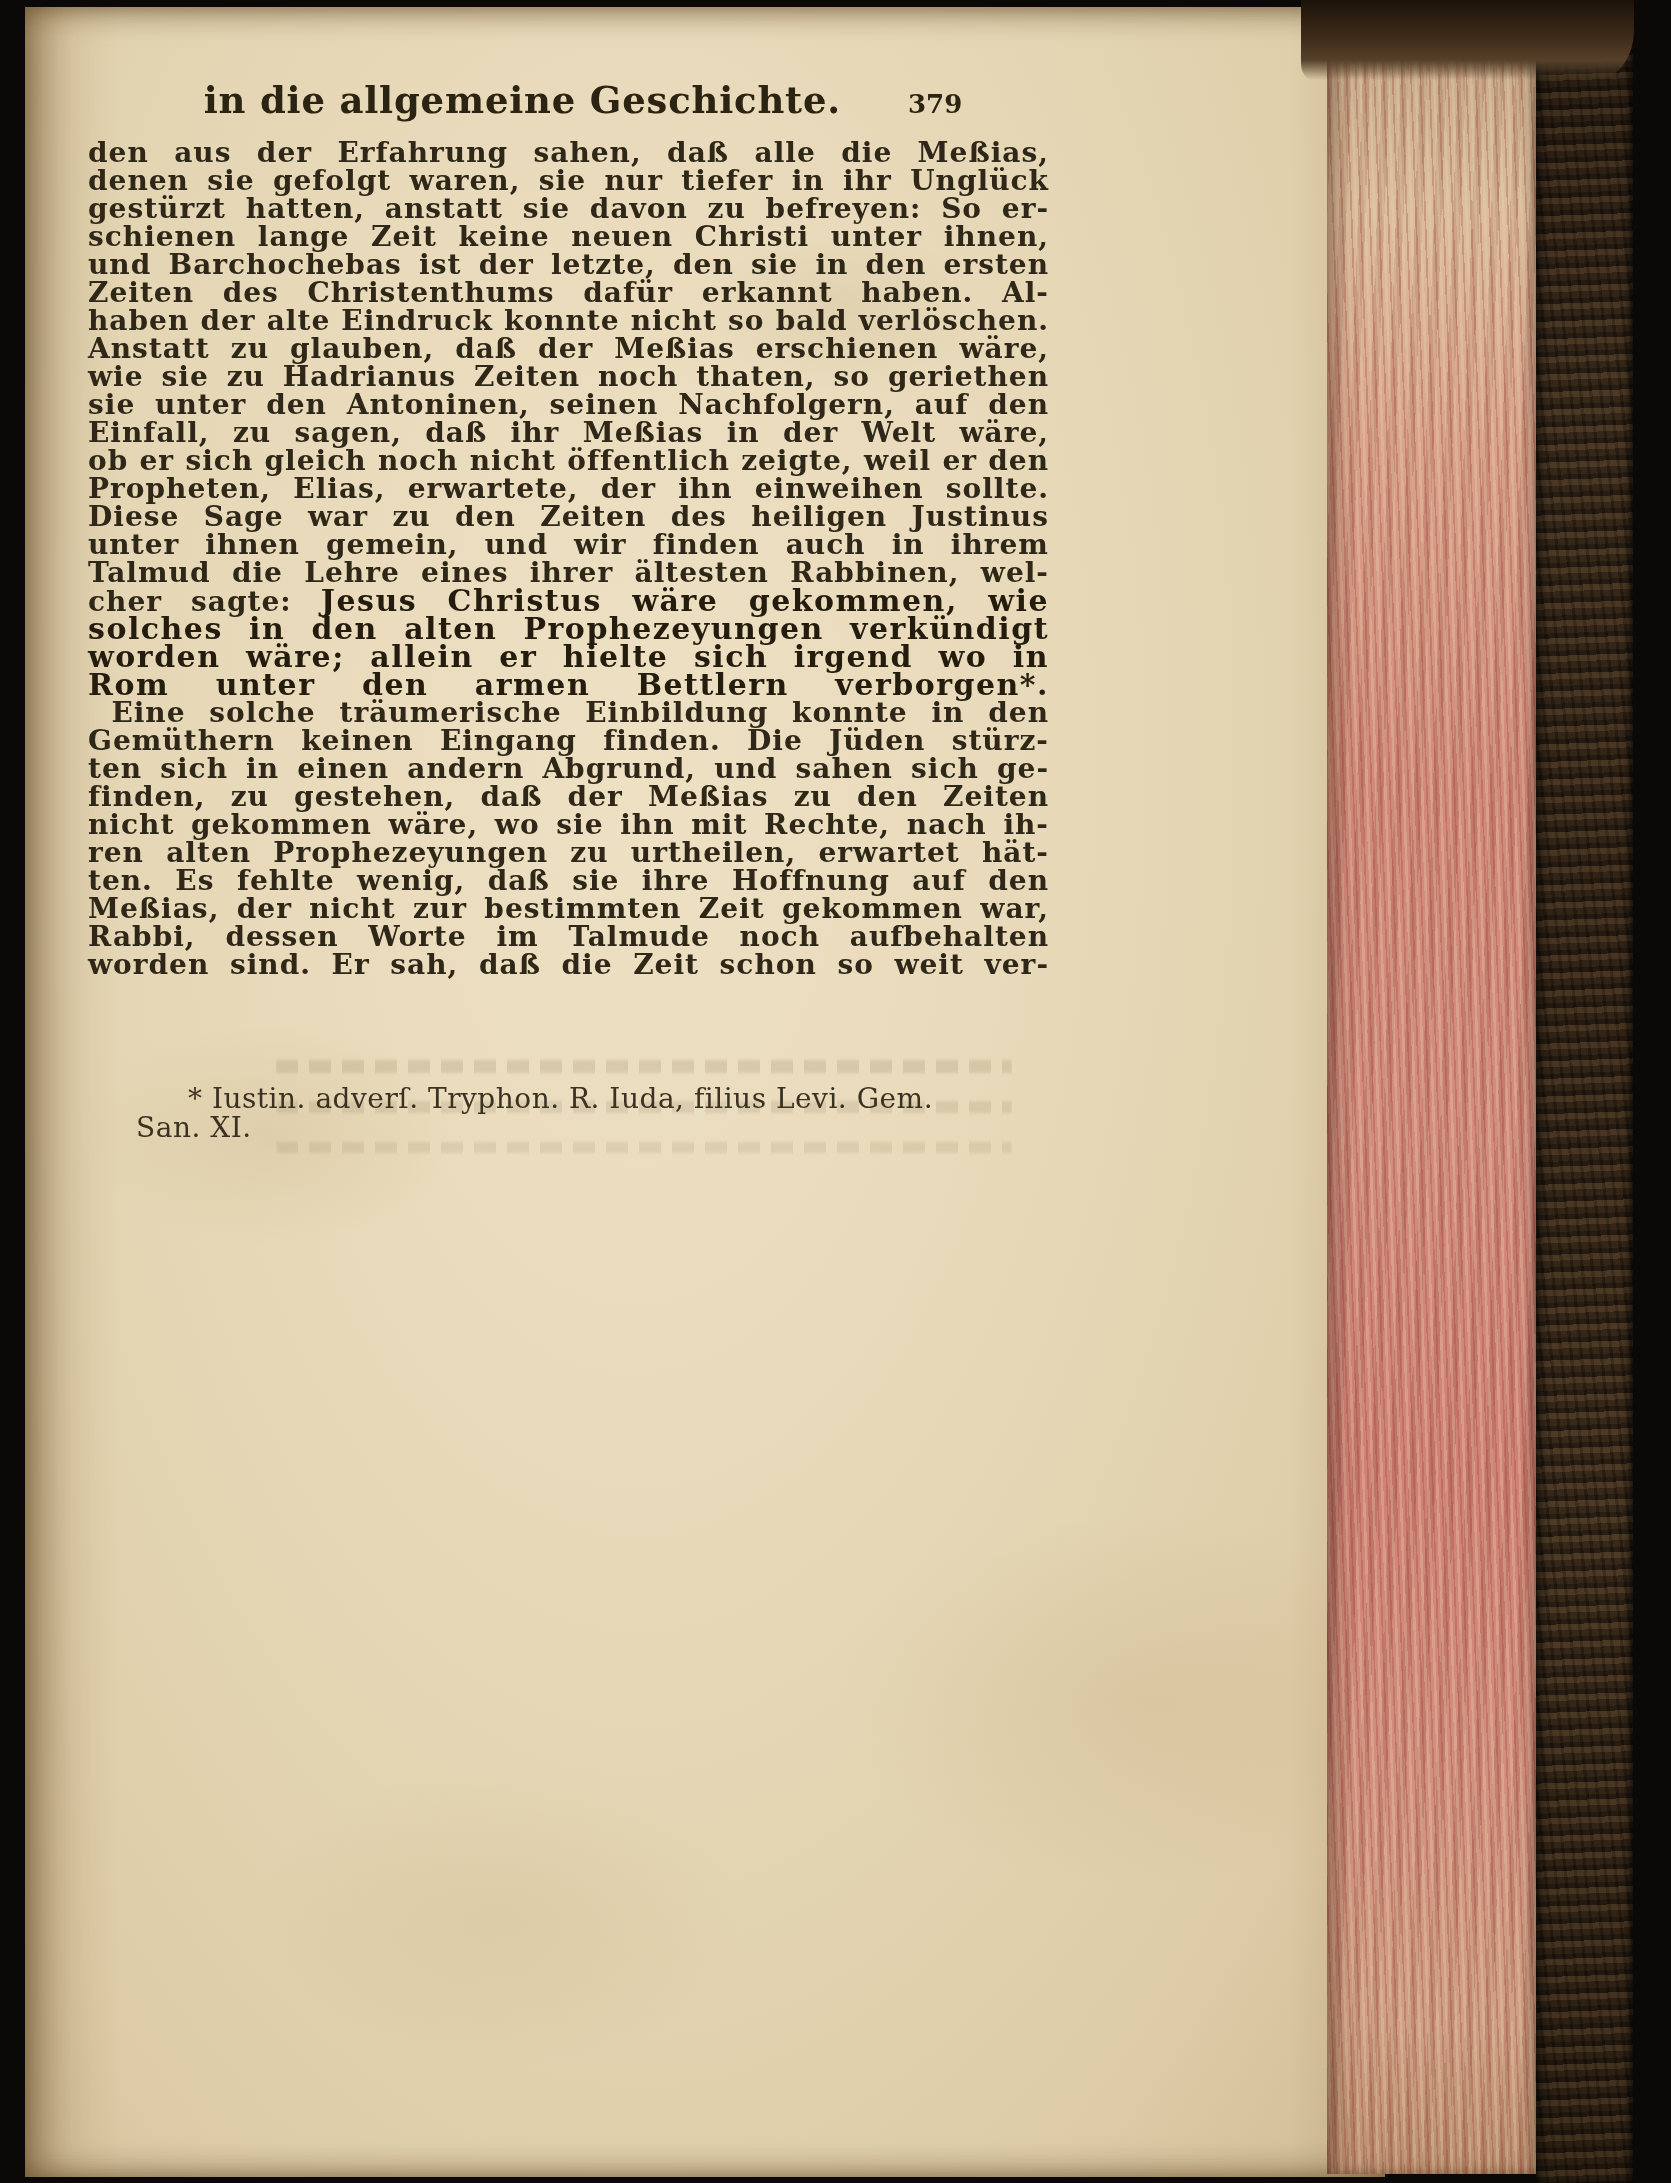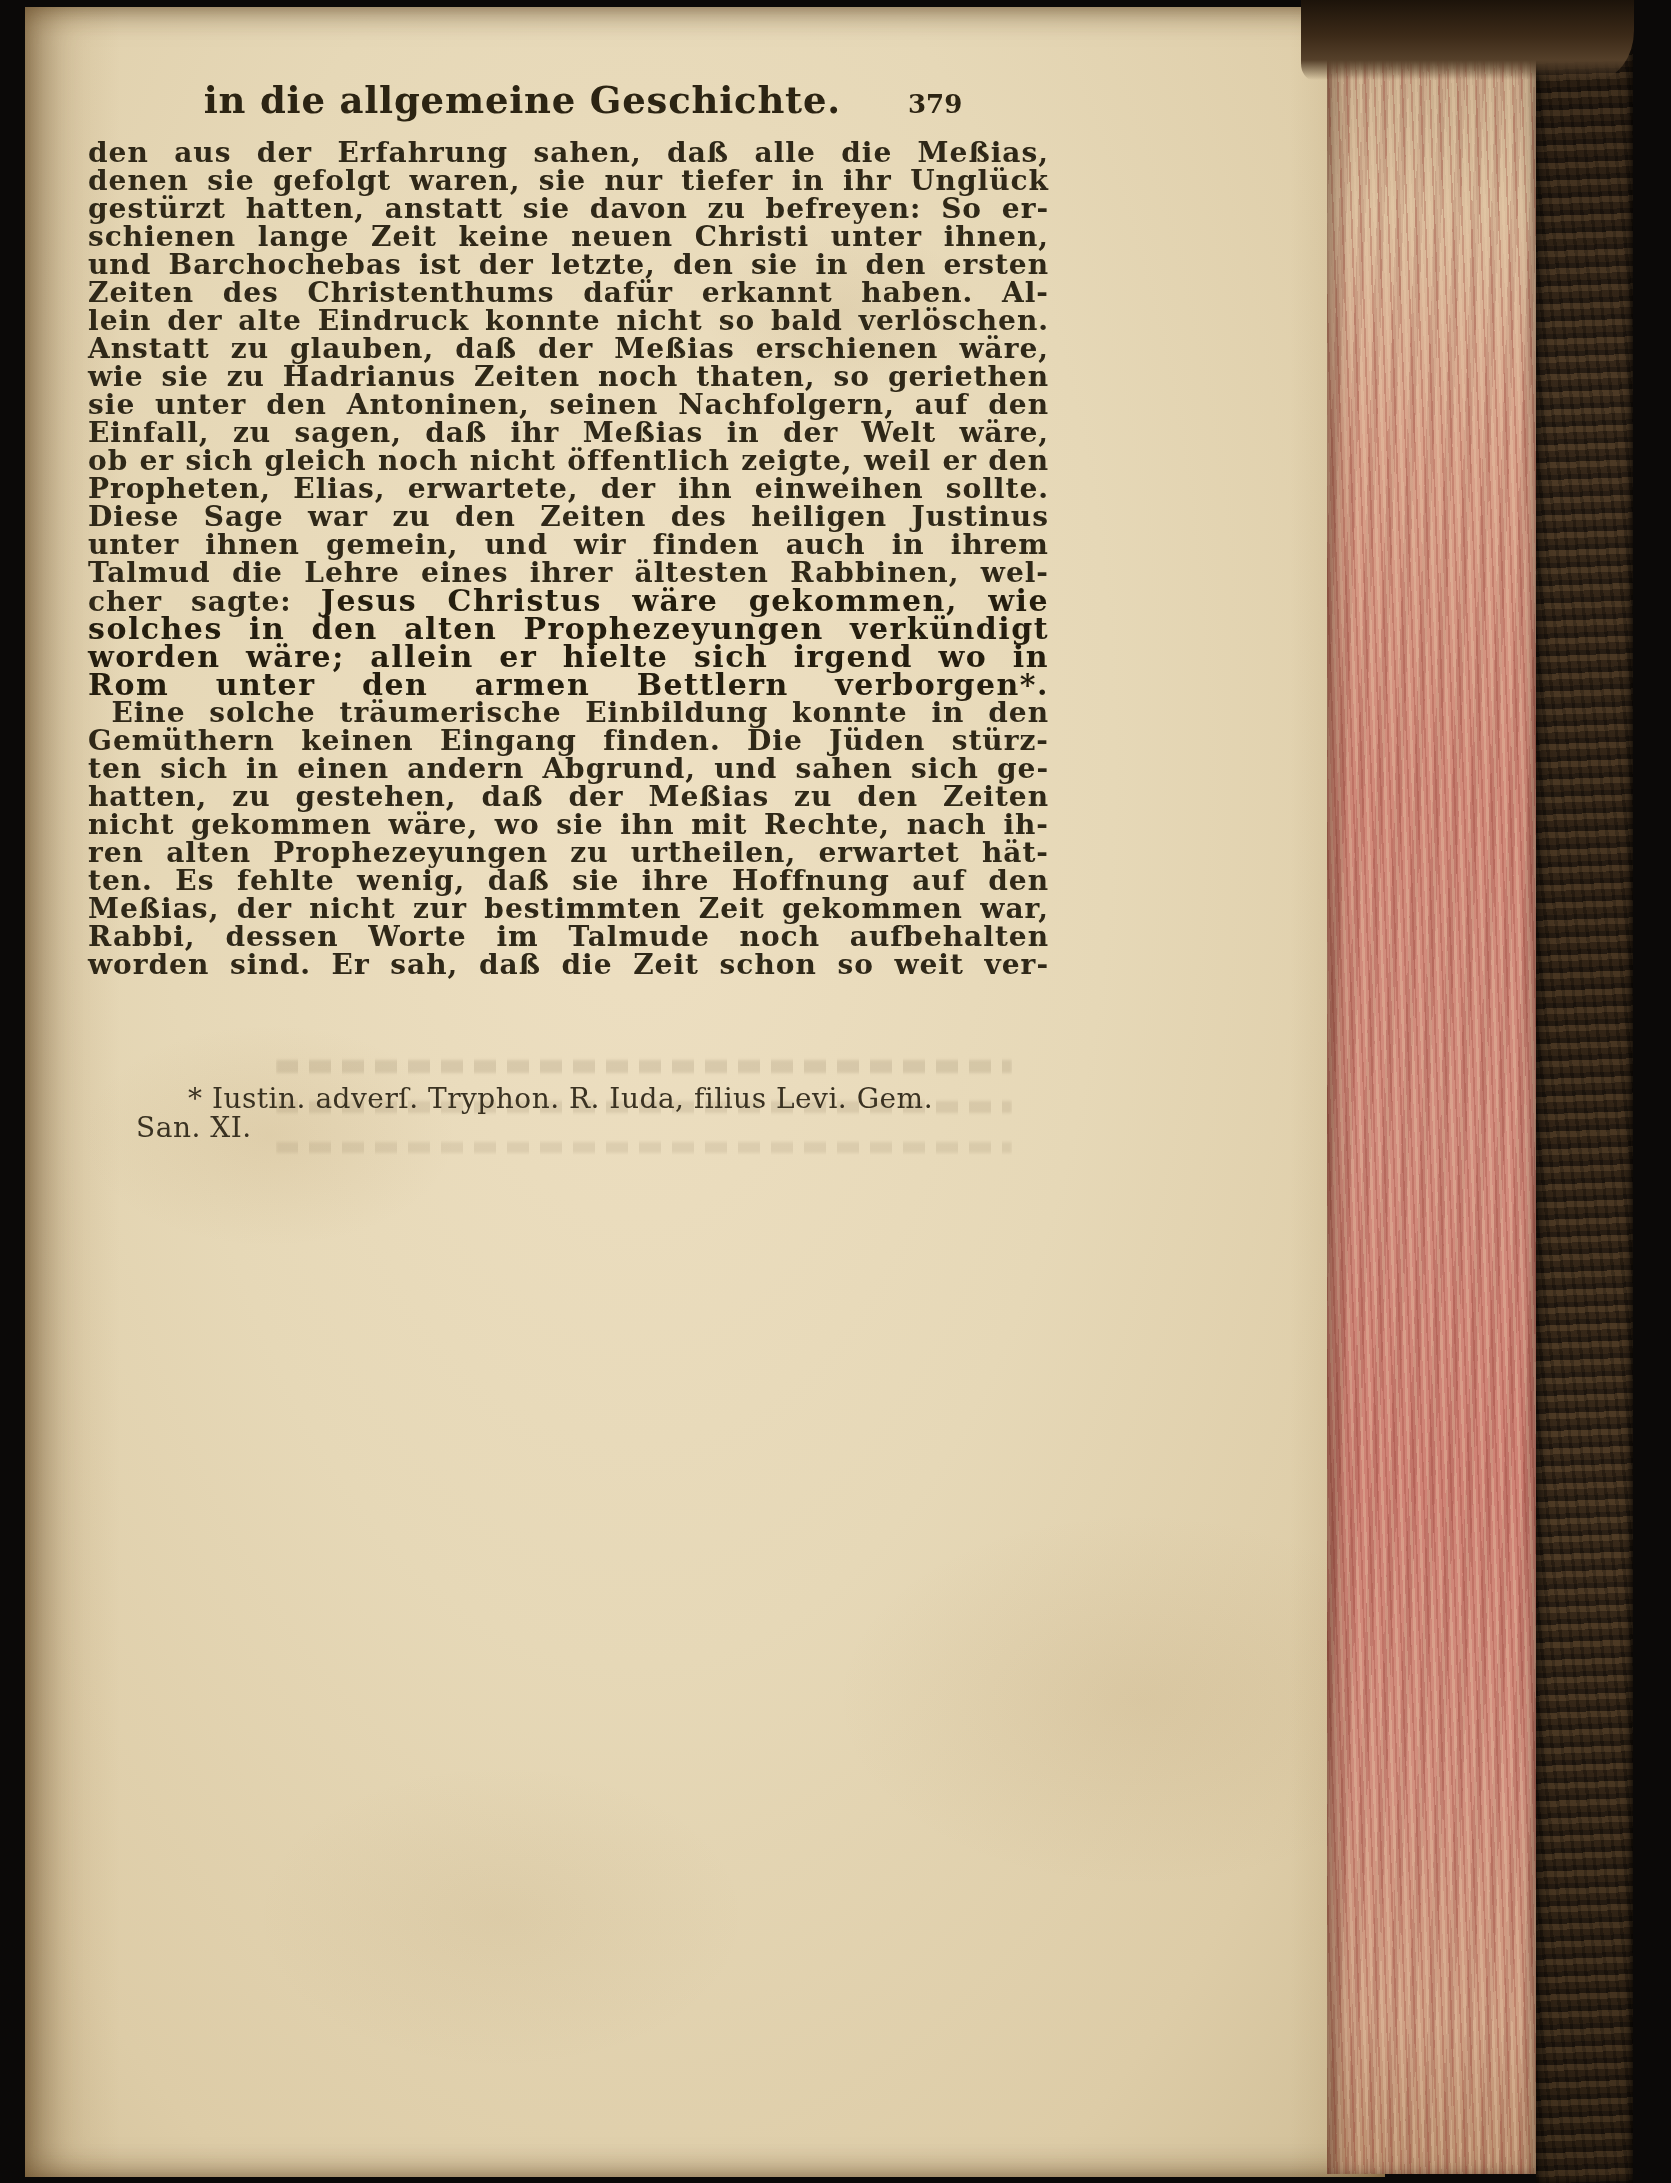--- a/index.html
+++ b/index.html
@@ -125,38 +125,38 @@
       <span class="pagenum">379</span>
     </div>
 
     <div class="body" id="body-text">
         <div class="line"><span class="reg">den aus der Erfahrung sahen, daß alle die Meßias,</span></div>
         <div class="line"><span class="reg">denen sie gefolgt waren, sie nur tiefer in ihr Unglück</span></div>
         <div class="line"><span class="reg">gestürzt hatten, anstatt sie davon zu befreyen: So er-</span></div>
         <div class="line"><span class="reg">schienen lange Zeit keine neuen Christi unter ihnen,</span></div>
         <div class="line"><span class="reg">und Barchochebas ist der letzte, den sie in den ersten</span></div>
         <div class="line"><span class="reg">Zeiten des Christenthums dafür erkannt haben. Al-</span></div>
-        <div class="line"><span class="reg">lein der alte Eindruck konnte nicht so bald verlöschen.</span></div>
+        <div class="line"><span class="reg">haben der alte Eindruck konnte nicht so bald verlöschen.</span></div>
         <div class="line"><span class="reg">Anstatt zu glauben, daß der Meßias erschienen wäre,</span></div>
         <div class="line"><span class="reg">wie sie zu Hadrianus Zeiten noch thaten, so geriethen</span></div>
         <div class="line"><span class="reg">sie unter den Antoninen, seinen Nachfolgern, auf den</span></div>
         <div class="line"><span class="reg">Einfall, zu sagen, daß ihr Meßias in der Welt wäre,</span></div>
         <div class="line"><span class="reg">ob er sich gleich noch nicht öffentlich zeigte, weil er den</span></div>
         <div class="line"><span class="reg">Propheten, Elias, erwartete, der ihn einweihen sollte.</span></div>
         <div class="line"><span class="reg">Diese Sage war zu den Zeiten des heiligen Justinus</span></div>
         <div class="line"><span class="reg">unter ihnen gemein, und wir finden auch in ihrem</span></div>
         <div class="line"><span class="reg">Talmud die Lehre eines ihrer ältesten Rabbinen, wel-</span></div>
         <div class="line"><span class="reg">cher sagte: </span><span class="em">Jesus Christus wäre gekommen, wie</span></div>
         <div class="line"><span class="em">solches in den alten Prophezeyungen verkündigt</span></div>
         <div class="line"><span class="em">worden wäre; allein er hielte sich irgend wo in</span></div>
         <div class="line"><span class="em">Rom unter den armen Bettlern verborgen*.</span></div>
         <div class="line indent"><span class="reg">Eine solche träumerische Einbildung konnte in den</span></div>
         <div class="line"><span class="reg">Gemüthern keinen Eingang finden. Die Jüden stürz-</span></div>
         <div class="line"><span class="reg">ten sich in einen andern Abgrund, und sahen sich ge-</span></div>
-        <div class="line"><span class="reg">hatten, zu gestehen, daß der Meßias zu den Zeiten</span></div>
+        <div class="line"><span class="reg">finden, zu gestehen, daß der Meßias zu den Zeiten</span></div>
         <div class="line"><span class="reg">nicht gekommen wäre, wo sie ihn mit Rechte, nach ih-</span></div>
         <div class="line"><span class="reg">ren alten Prophezeyungen zu urtheilen, erwartet hät-</span></div>
         <div class="line"><span class="reg">ten. Es fehlte wenig, daß sie ihre Hoffnung auf den</span></div>
         <div class="line"><span class="reg">Meßias, der nicht zur bestimmten Zeit gekommen war,</span></div>
         <div class="line"><span class="reg">Rabbi, dessen Worte im Talmude noch aufbehalten</span></div>
         <div class="line"><span class="reg">worden sind. Er sah, daß die Zeit schon so weit ver-</span></div>
       </div>
 
     <div class="ghost"></div>
 

